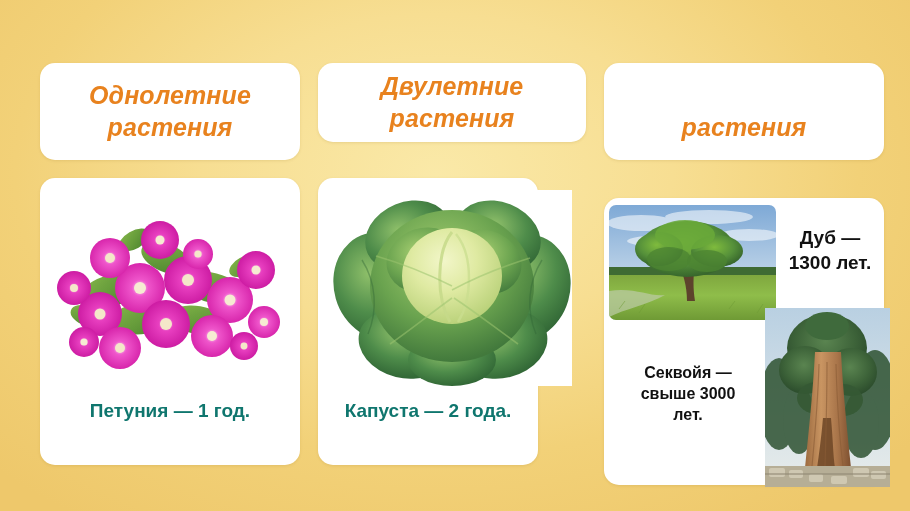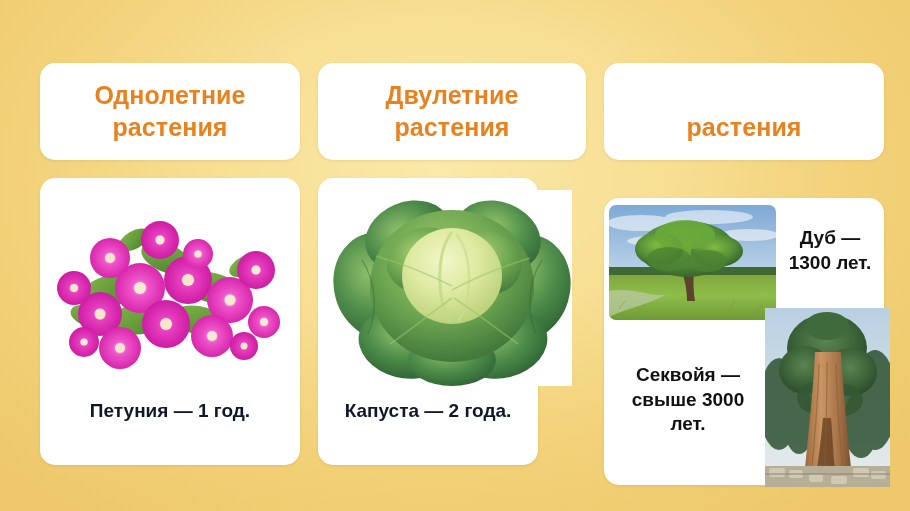--- a/index.html
+++ b/index.html
@@ -14,26 +14,26 @@
       radial-gradient(ellipse 620px 420px at 48% 34%, #fae9a8 0%, #f7de92 38%, #f2d178 68%, #eec86b 100%),
       linear-gradient(135deg,#eec261 0%,#f5dc8e 45%,#eec261 100%);
   }
   .card{
     position:absolute;background:#ffffff;border-radius:15px;
     box-shadow:0 1px 3px rgba(150,110,30,.16);
   }
   .head-card{display:flex;align-items:center;justify-content:center;}
   .head-text{
     color:#e8821e;font-size:25px;font-weight:600;line-height:1.26;
-    text-align:center;letter-spacing:.1px;
+    text-align:center;letter-spacing:.1px;font-style:italic;
   }
   .body-card{overflow:visible;}
   .caption{
     position:absolute;left:0;right:0;text-align:center;
-    color:#0f172a;font-size:19px;font-weight:600;
+    color:#0f766e;font-size:19px;font-weight:600;
   }
   .bold-cap{color:#111;font-weight:bold;line-height:1.3;text-align:center;}
   .photo{position:absolute;overflow:hidden;}
   svg{display:block;}
 </style>
 </head>
 <body>
 
 <div id="slide">
 
@@ -136,21 +136,21 @@
               <circle cx="196" cy="150" r="14" fill="url(#pf)"></circle>
               <circle cx="196" cy="150" r="3.4" fill="#f4e7c9"></circle>
             </g>
         </g>
       </svg>
     </div>
 
     <div class="caption" style="top:222px;">Петуния — 1 год.</div>
   </div>
 
-  <div class="card head-card" style="left:318px;top:63px;width:268px;height:97px;">
+  <div class="card head-card" style="left:318px;top:63px;width:268px;height:79px;">
     <div class="head-text">
       <span>Двулетние</span><br>
       <span>растения</span>
     </div>
   </div>
 
   <div class="card body-card" style="left:318px;top:178px;width:220px;height:287px;">
 
     <div class="photo" style="left:14px;top:12px;width:240px;height:196px;">
       <svg width="240" height="196" viewBox="0 0 240 196">
@@ -259,21 +259,21 @@
             <path d="M148 108 L154 99"></path>
         </g>
       </svg>
     </div>
 
     <div class="bold-cap" style="position:absolute;left:176px;top:28px;width:100px;font-size:19px;">
       <span>Дуб —</span><br>
       <span>1300 лет.</span>
     </div>
 
-    <div class="bold-cap" style="position:absolute;left:8px;top:165px;width:152px;font-size:19px;">
+    <div class="bold-cap" style="position:absolute;left:8px;top:165px;width:152px;font-size:16px;">
       <span>Секвойя  —</span><br>
       <span>свыше 3000</span><br>
       <span>лет.</span>
     </div>
 
     <div class="photo" style="left:161px;top:110px;width:125px;height:179px;">
       <svg width="125" height="179" viewBox="0 0 125 179">
         <defs>
           <linearGradient id="sky2" x1="0" y1="0" x2="0" y2="1">
             <stop offset="0%" stop-color="#b9d0e2"></stop>

